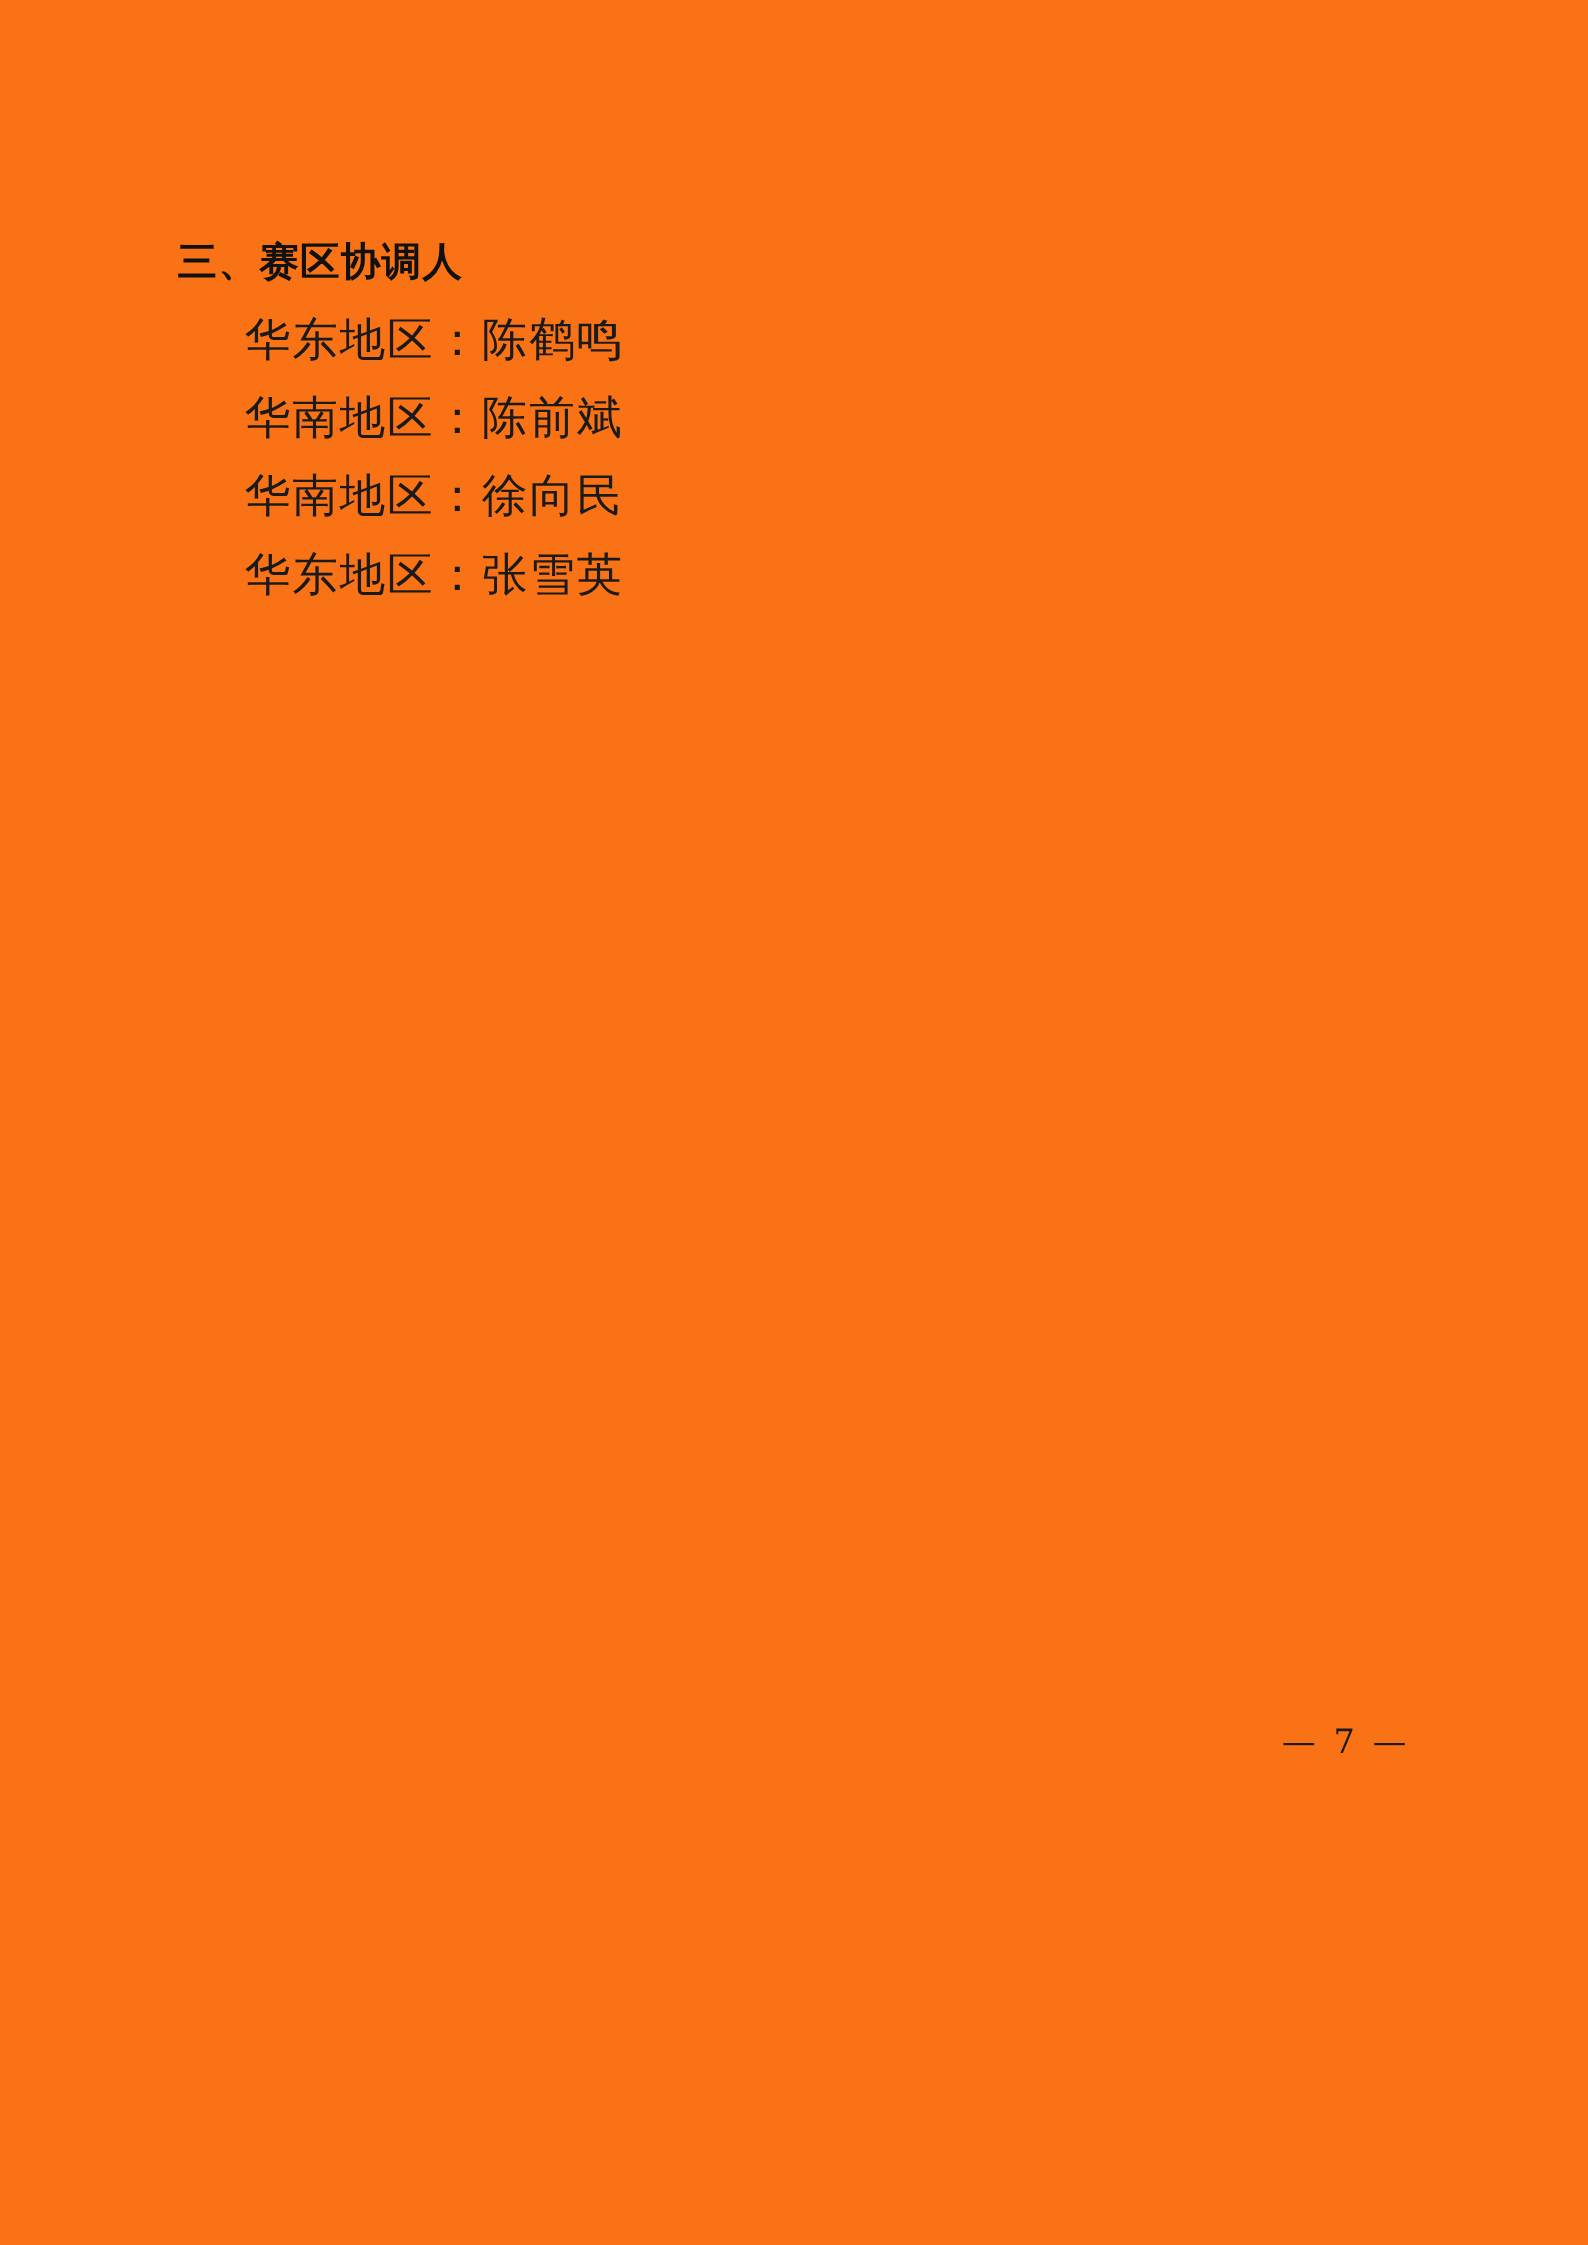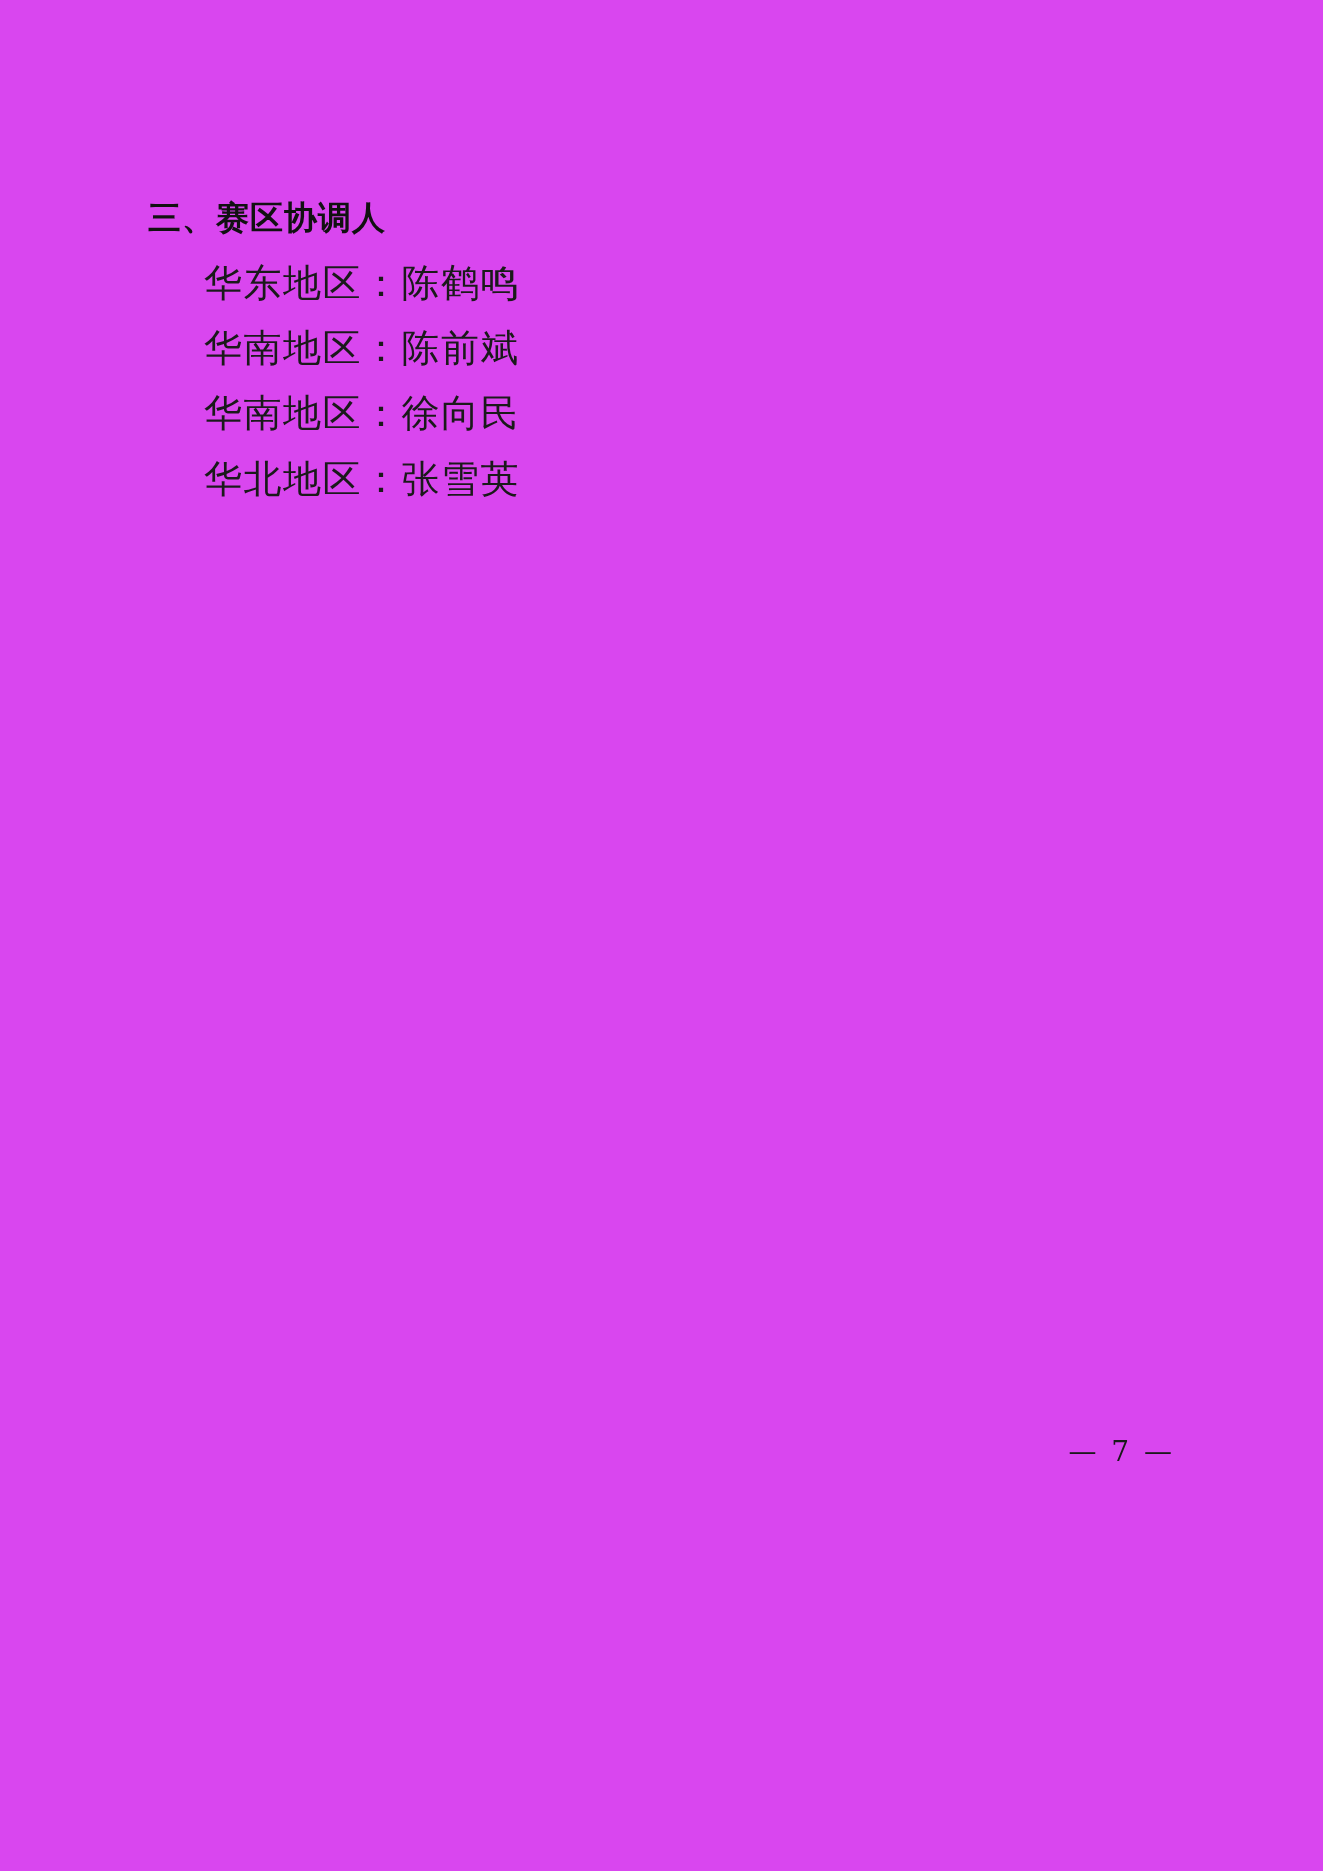--- a/index.html
+++ b/index.html
@@ -12,21 +12,21 @@
     height: 1871px;
     position: relative;
     font-family: "DejaVu Serif", "Liberation Serif", serif;
     color: #1a1a1a;
     overflow: hidden;
   }
 
   .page {
     position: absolute;
     inset: 0;
-    background: #d946ef;
+    background: #f97316;
   }
 
   .content {
     position: absolute;
     left: 148px;
     top: 196px;
     width: 1030px;
   }
 
   .section-heading {
@@ -74,20 +74,20 @@
 <div class="page">
 
   <div class="content">
 
     <h2 class="section-heading">三、赛区协调人</h2>
 
     <ul class="entry-list">
       <li class="entry-item">华东地区：陈鹤鸣</li>
       <li class="entry-item">华南地区：陈前斌</li>
       <li class="entry-item">华南地区：徐向民</li>
-      <li class="entry-item">华北地区：张雪英</li>
+      <li class="entry-item">华东地区：张雪英</li>
     </ul>
 
   </div>
 
   <div class="page-number">— 7 —</div>
 
 </div>
 
 </body></html>

